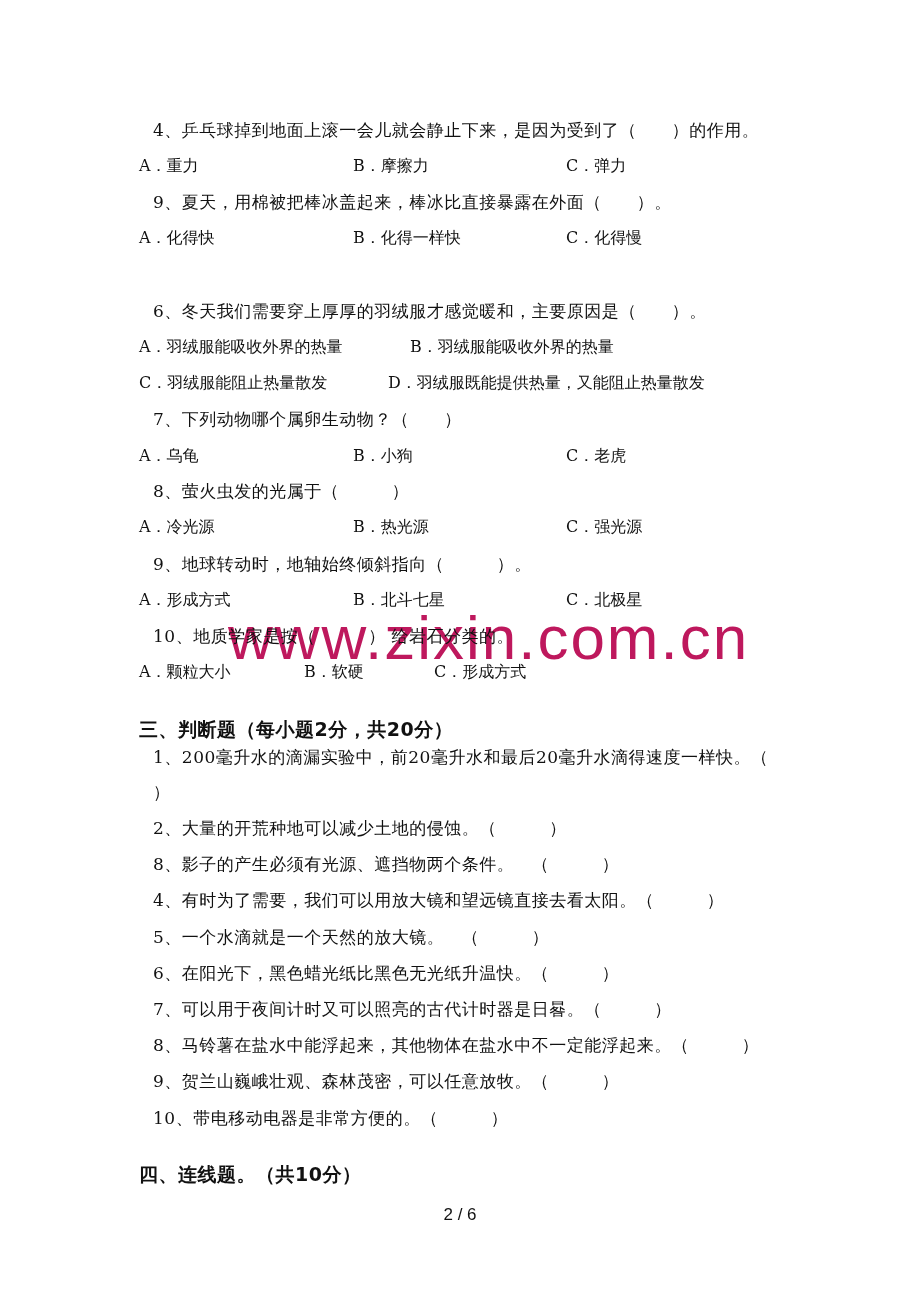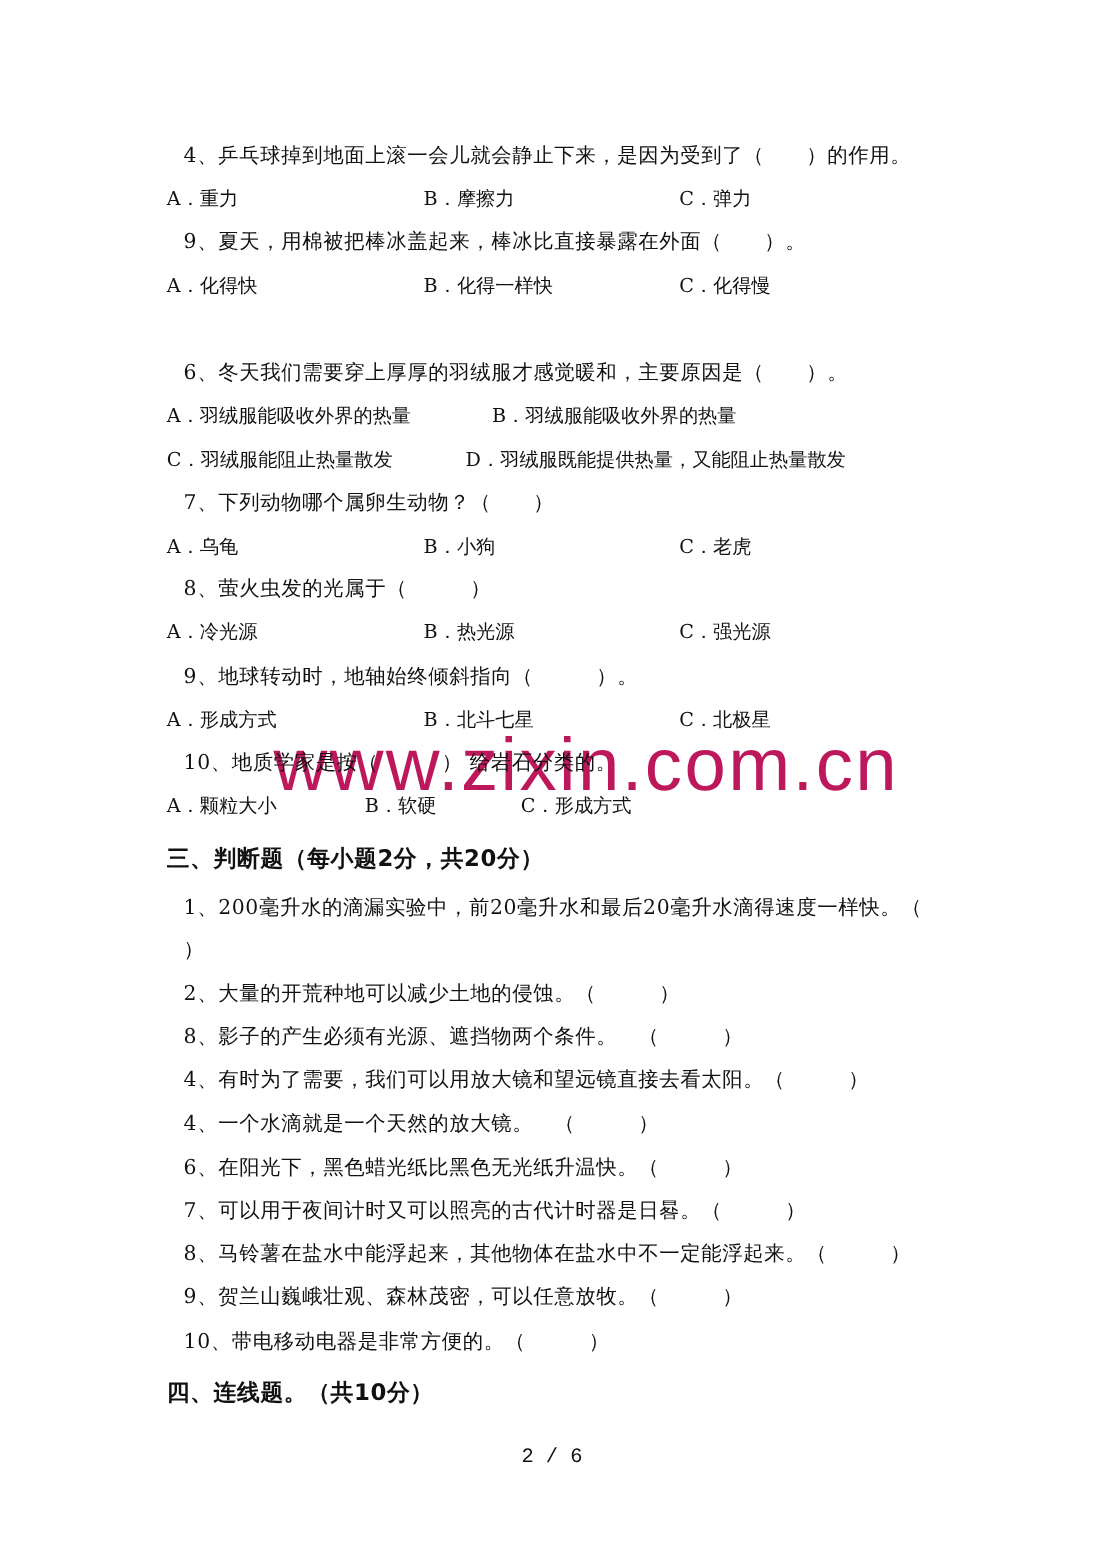--- a/index.html
+++ b/index.html
@@ -2,27 +2,27 @@
 <html><head>
 <meta charset="utf-8">
 <style>
   html, body { margin: 0; padding: 0; background: #ffffff; }
   body { width: 920px; height: 1302px; position: relative; overflow: hidden;
          font-family: "DejaVu Serif", "Liberation Serif", serif; color: #111; }
   .page { position: absolute; left: 0; top: 0; width: 920px; height: 1302px; }
   .line { position: absolute; left: 153px; font-size: 17px; line-height: 22px; white-space: nowrap; letter-spacing: 0.5px; }
   .opt { position: absolute; white-space: nowrap; font-size: 16px; line-height: 22px; }
   .heading { position: absolute; left: 139px; font-size: 19px; font-weight: bold; line-height: 24px;
-             font-family: "DejaVu Sans", "Liberation Sans", sans-serif; letter-spacing: 0.5px; }
+             font-family: "DejaVu Sans", "Liberation Sans", sans-serif; letter-spacing: 0.5px; margin-top: 13px; }
   .watermark { position: absolute; left: 228px; top: 603px; font-size: 62px; line-height: 70px;
                color: #be185d; font-family: "Liberation Sans", "DejaVu Sans", sans-serif;
                letter-spacing: 2px; z-index: 0; }
   .content { position: relative; z-index: 1; }
   .pagenum { position: absolute; left: 0; width: 920px; top: 1205px; text-align: center;
-             font-size: 17px; font-family: Liberation Mono, monospace; }
+             font-size: 17px; font-family: Liberation Sans, sans-serif; }
 </style>
 </head>
 <body>
 
 <div class="page">
 
   <div class="watermark">www.zixin.com.cn</div>
 
   <div class="content">
 
@@ -61,21 +61,21 @@
     <div class="opt" style="left:139px;top:661px">A．颗粒大小</div>
     <div class="opt" style="left:304px;top:661px">B．软硬</div>
     <div class="opt" style="left:434px;top:661px">C．形成方式</div>
 
     <div class="heading" style="top:704px">三、判断题（每小题2分，共20分）</div>
     <div class="line" style="top:746px">1、200毫升水的滴漏实验中，前20毫升水和最后20毫升水滴得速度一样快。（</div>
     <div class="line" style="top:781px">）</div>
     <div class="line" style="top:817px">2、大量的开荒种地可以减少土地的侵蚀。（　　　）</div>
     <div class="line" style="top:853px">8、影子的产生必须有光源、遮挡物两个条件。　（　　　）</div>
     <div class="line" style="top:889px">4、有时为了需要，我们可以用放大镜和望远镜直接去看太阳。（　　　）</div>
-    <div class="line" style="top:926px">4、一个水滴就是一个天然的放大镜。　（　　　）</div>
+    <div class="line" style="top:926px">5、一个水滴就是一个天然的放大镜。　（　　　）</div>
     <div class="line" style="top:962px">6、在阳光下，黑色蜡光纸比黑色无光纸升温快。（　　　）</div>
     <div class="line" style="top:998px">7、可以用于夜间计时又可以照亮的古代计时器是日晷。（　　　）</div>
     <div class="line" style="top:1034px">8、马铃薯在盐水中能浮起来，其他物体在盐水中不一定能浮起来。（　　　）</div>
     <div class="line" style="top:1070px">9、贺兰山巍峨壮观、森林茂密，可以任意放牧。（　　　）</div>
     <div class="line" style="top:1107px">10、带电移动电器是非常方便的。（　　　）</div>
 
     <div class="heading" style="top:1149px">四、连线题。（共10分）</div>
 
     <div class="pagenum">2 / 6</div>
   </div>

